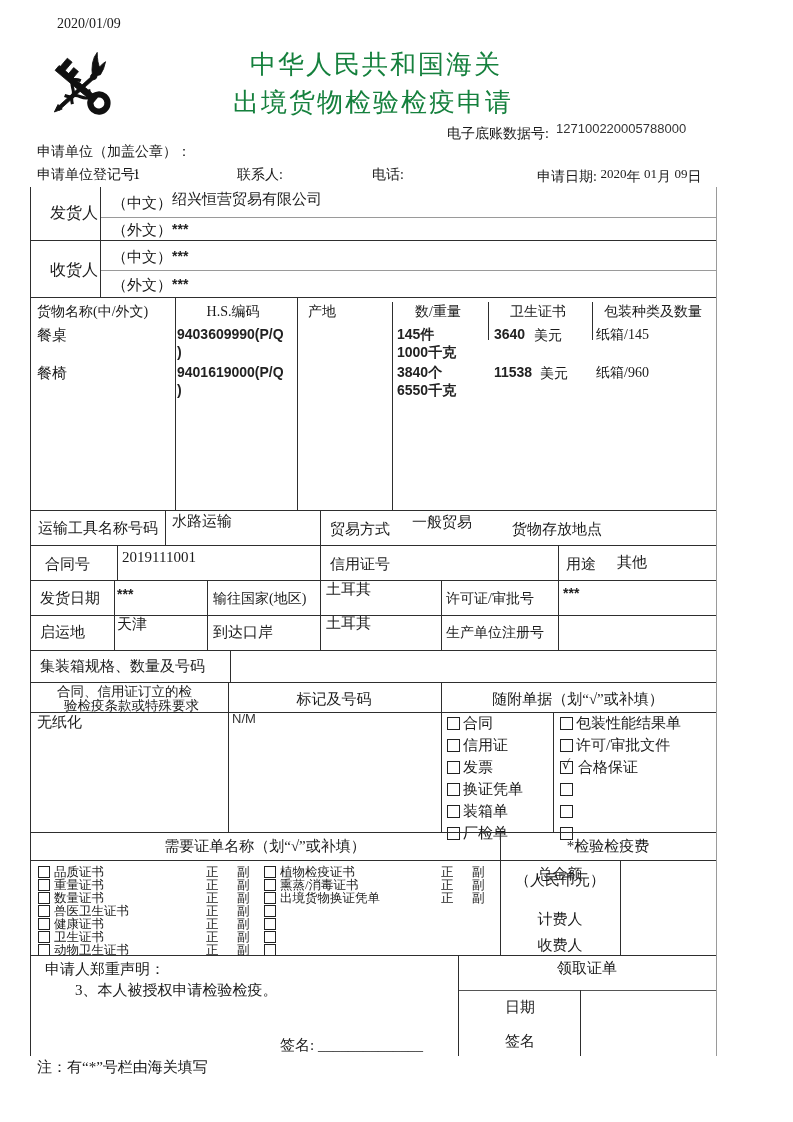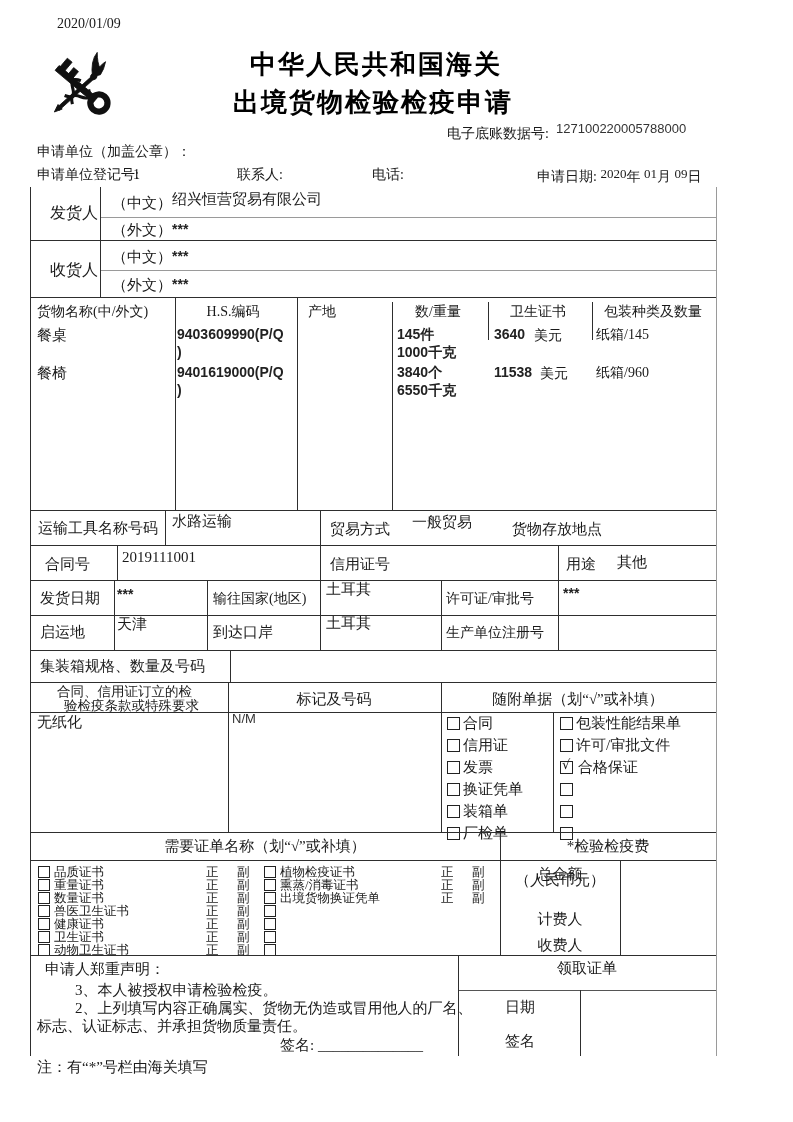--- a/index.html
+++ b/index.html
@@ -3,21 +3,21 @@
 <meta charset="utf-8">
 <style>
   html,body{margin:0;padding:0;background:#fff;}
   #sheet{position:relative;width:793px;height:1122px;background:#fff;overflow:hidden;
          font-family:"Liberation Serif","DejaVu Serif",serif;color:#1a1a1a;}
   .t{position:absolute;font-size:15px;line-height:1.3;white-space:nowrap;}
   .f14{font-size:14px;} .f13{font-size:13.5px;} .sm{font-size:12.5px;}
   .num{font-family:"Liberation Sans","DejaVu Sans",sans-serif;font-weight:700;font-size:14px;color:#222;}
   .mono{font-family:"Liberation Sans","DejaVu Sans",sans-serif;font-size:13px;color:#333;}
   .big{font-size:16px;}
-  .title{font-size:26px;font-weight:700;letter-spacing:2px;color:#000000;}
+  .title{font-size:26px;font-weight:400;letter-spacing:2px;color:#15803d;}
   .ctr{transform:translateX(-50%);}
   .hl{position:absolute;height:1px;background:#2e2e2e;}
   .vl{position:absolute;width:1px;background:#2e2e2e;}
   .lt{background:#9a9a9a;}
   .cb{position:absolute;width:11px;height:11px;border:1.5px solid #222;background:#fff;}
   .cbs{position:absolute;width:10px;height:10px;border:1.5px solid #222;background:#fff;}
   .ck{position:absolute;left:1px;top:-5px;font-size:13px;font-family:"DejaVu Sans",sans-serif;color:#111;}
   .dt{font-family:"Liberation Serif",serif;font-size:13px;vertical-align:3px;}
 </style>
 </head>
@@ -208,22 +208,20 @@
   <span class="cbs" style="left:264px;top:931px"></span>
   <span class="cbs" style="left:264px;top:944px"></span>
 
   <span class="t ctr" style="left:560px;top:865px">总金额</span>
   <span class="t ctr" style="left:560px;top:871px">（人民币元）</span>
   <span class="t ctr" style="left:560px;top:910px">计费人</span>
   <span class="t ctr" style="left:560px;top:936px">收费人</span>
 
   <span class="t" style="left:45px;top:960px">申请人郑重声明：</span>
   <span class="t" style="left:75px;top:981px">3、本人被授权申请检验检疫。</span>
-  <span class="t" style="left:75px;top:999px">2、上列填写内容正确属实、货物无伪造或冒用他人的厂名、</span>
-  <span class="t" style="left:37px;top:1017px">标志、认证标志、并承担货物质量责任。</span>
   <span class="t" style="left:280px;top:1036px">签名: ______________</span>
 
   <span class="t ctr" style="left:587px;top:959px">领取证单</span>
   <span class="t" style="left:505px;top:998px">日期</span>
   <span class="t" style="left:505px;top:1032px">签名</span>
 
   <span class="t" style="left:37px;top:1058px">注：有“*”号栏由海关填写</span>
 
   <i class="hl" style="left:30px;top:240px;width:686px"></i>
   <i class="hl" style="left:30px;top:297px;width:686px"></i>

